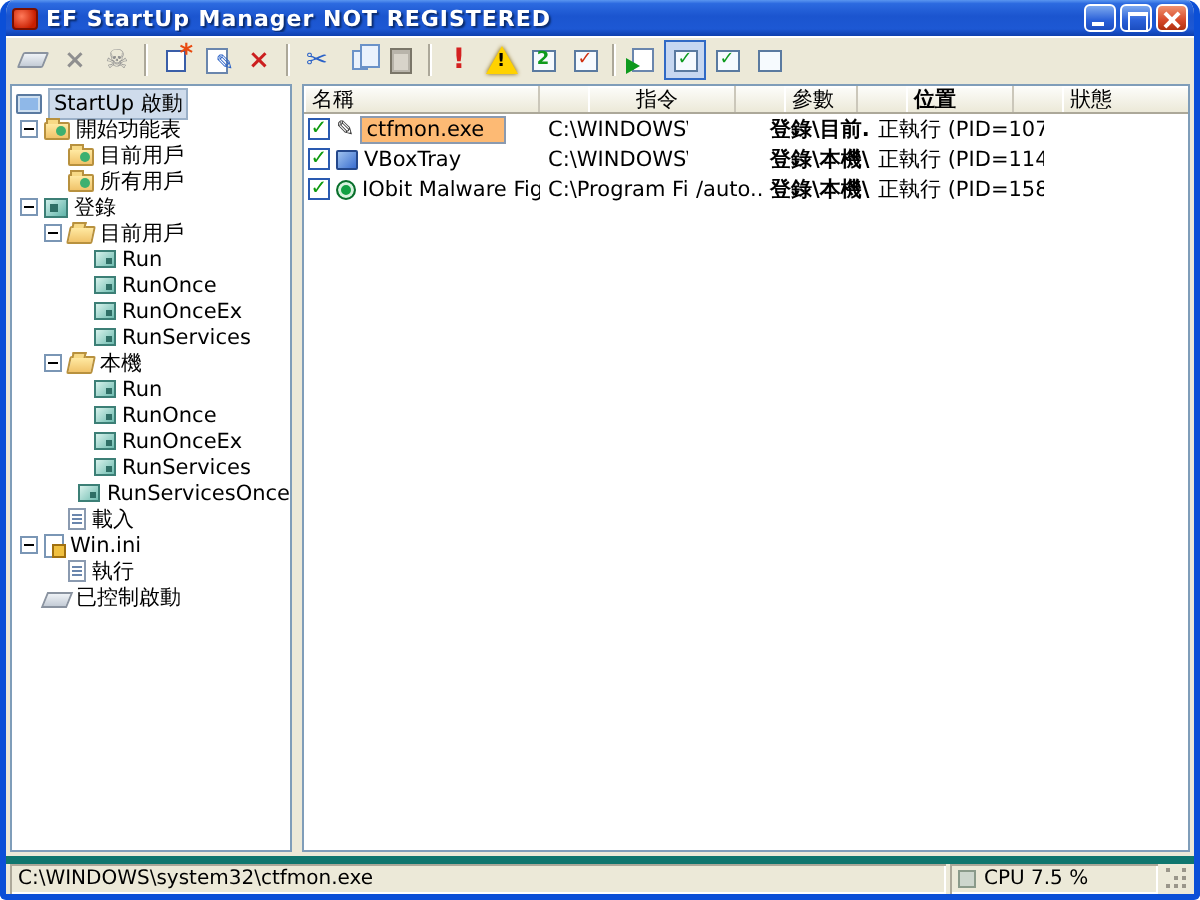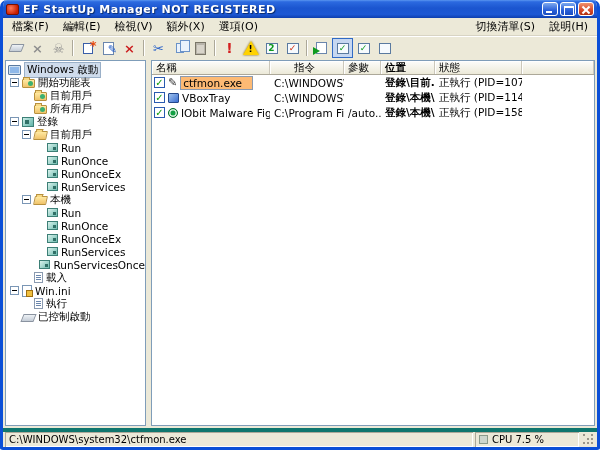--- a/index.html
+++ b/index.html
@@ -96,21 +96,21 @@
   .icon-ini::after{ content:""; position:absolute; right:-2px; bottom:-1px; width:5px; height:5px;
     background:#f0c040; border:1px solid #a07010; }
   .icon-page{ width:9px; height:11px; background:#fff; border:1px solid #8a9ab0; position:relative; }
   .icon-page::after{ content:""; position:absolute; left:1px; top:2px; width:5px; height:1px; background:#6a86ad;
     box-shadow:0 2px 0 #6a86ad, 0 4px 0 #6a86ad; }
   .icon-grayfolder{ width:13px; height:8px; background:linear-gradient(#eef2f6,#c4ccd6);
     border:1px solid #8a93a0; transform:skewX(-22deg); margin-top:2px; }
   .tree-item.selected .tlabel{ background:#cfdcec; border:1px solid #9ab0c8; padding:0 2px; }
   
   .list-header{ height:14px; flex:0 0 14px; display:flex; background:linear-gradient(#fdfdfb,#ece9d8);
-    border-bottom:1px solid #aca899; font-size:10.5px; }
+    border-bottom:1px solid #aca899; font-size:10.5px;gap:24px; }
   .hcol{ padding:0 0 0 4px; border-right:1px solid #cbc7ba; box-shadow:inset 1px 1px 0 #fff;
     white-space:nowrap; overflow:hidden; }
   .c-name{ width:118px; flex:0 0 118px; } .c-cmd{ width:74px; flex:0 0 74px;padding-left:24px; }
   .c-par{ width:37px; flex:0 0 37px; } .c-loc{ width:54px; flex:0 0 54px;font-weight:bold; }
   .c-sta{ width:87px; flex:0 0 87px; } .c-fill{ flex:1; }
   .lrow{ height:15px; display:flex; align-items:center; font-size:10.5px; }
   .cell{ padding-left:4px; white-space:nowrap; overflow:hidden; }
   .name-cell{ display:flex; align-items:center; padding-left:2px; }
   .chk{ width:11px; height:11px; flex:0 0 11px; background:#fff; border:1px solid #2a5ab0;
     color:#0d9a0d; font-size:10px; line-height:9px; text-align:center; font-weight:bold; margin-right:3px; }
@@ -141,31 +141,20 @@
   <div class="titlebar">
     <div class="app-icon"></div>
     <div class="title-text">EF StartUp Manager NOT REGISTERED</div>
     <div class="tbtns">
       <div class="tbtn min"></div>
       <div class="tbtn max"></div>
       <div class="tbtn close"></div>
     </div>
   </div>
 
-  <div class="menubar">
-    <div class="menu-item">檔案(F)</div>
-    <div class="menu-item">編輯(E)</div>
-    <div class="menu-item">檢視(V)</div>
-    <div class="menu-item">額外(X)</div>
-    <div class="menu-item">選項(O)</div>
-    <div class="menu-right">
-      <div class="menu-item">切換清單(S)</div>
-      <div class="menu-item">說明(H)</div>
-    </div>
-  </div>
 
   <div class="toolbar">
     <div class="tb">
         <span class="shape-runfolder"></span>
       </div>
     <div class="tb">
         <span class="g gray">×</span>
       </div>
     <div class="tb">
         <span class="g gray">☠</span>
@@ -223,21 +212,21 @@
         <span class="shape-winbox"></span>
       </div>
   </div>
 
   <div class="main">
 
     <div class="tree-panel">
       <div class="tree-item d0 selected">
           <span class="ind"></span>
           <span class="ticon icon-computer"></span>
-          <span class="tlabel">Windows 啟動</span>
+          <span class="tlabel">StartUp 啟動</span>
         </div>
       <div class="tree-item d1">
           <span class="ind"></span>
           <span class="expander"></span>
           <span class="ticon icon-folder menu"></span>
           <span class="tlabel">開始功能表</span>
         </div>
       <div class="tree-item d2">
           <span class="ind"></span>
           <span class="exp-space"></span>

